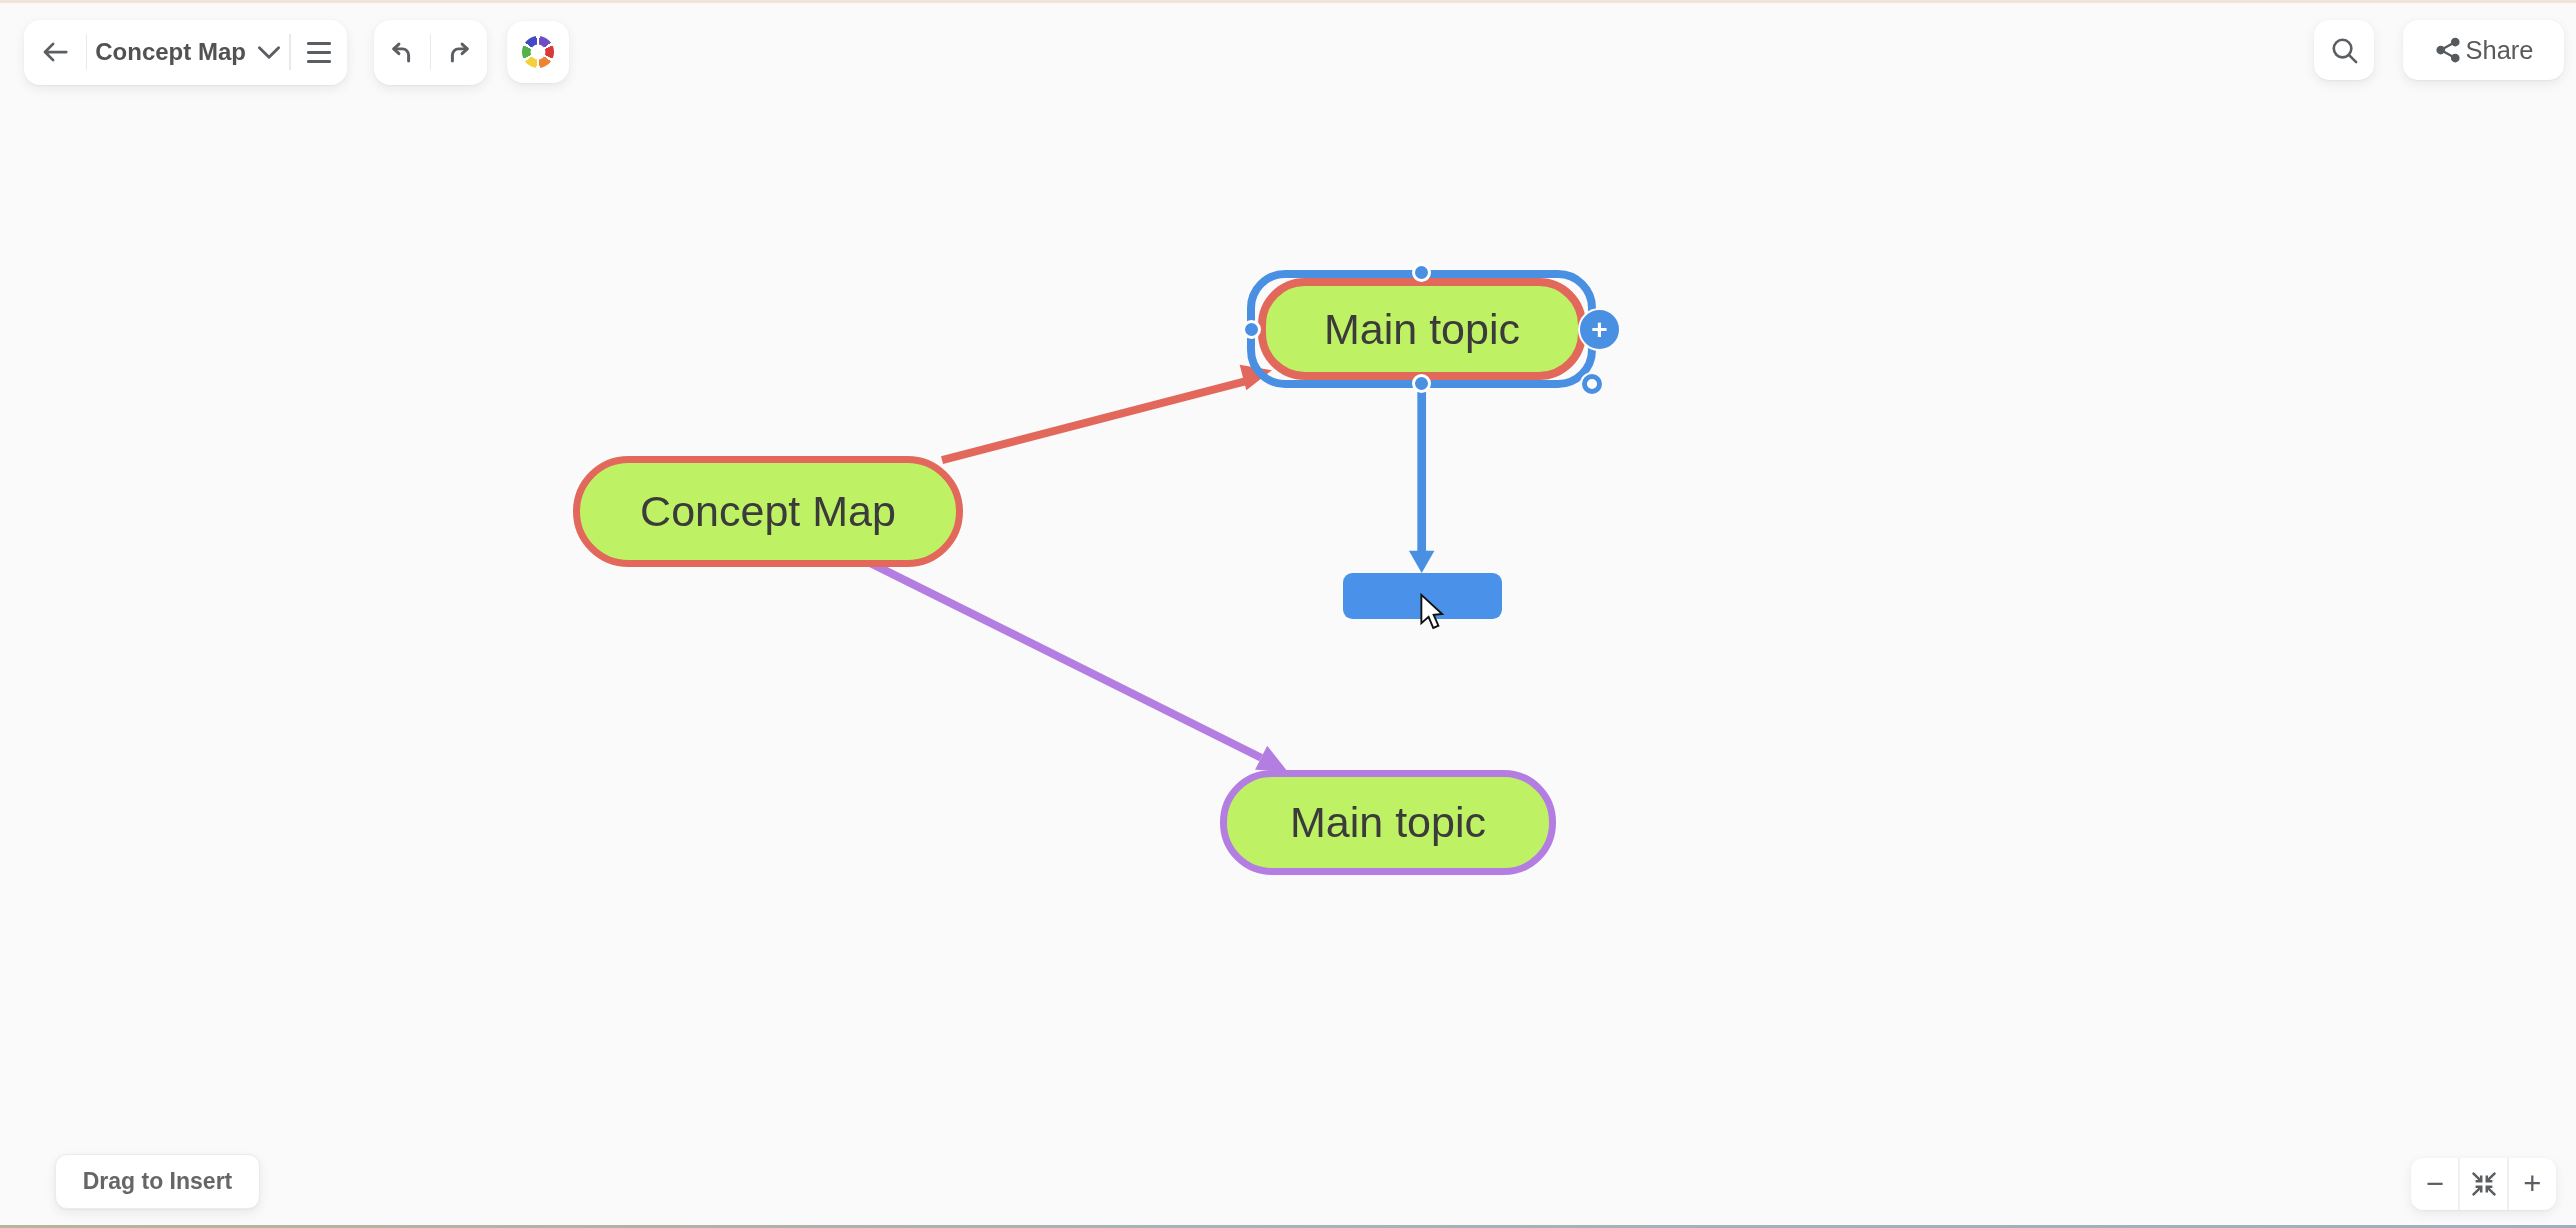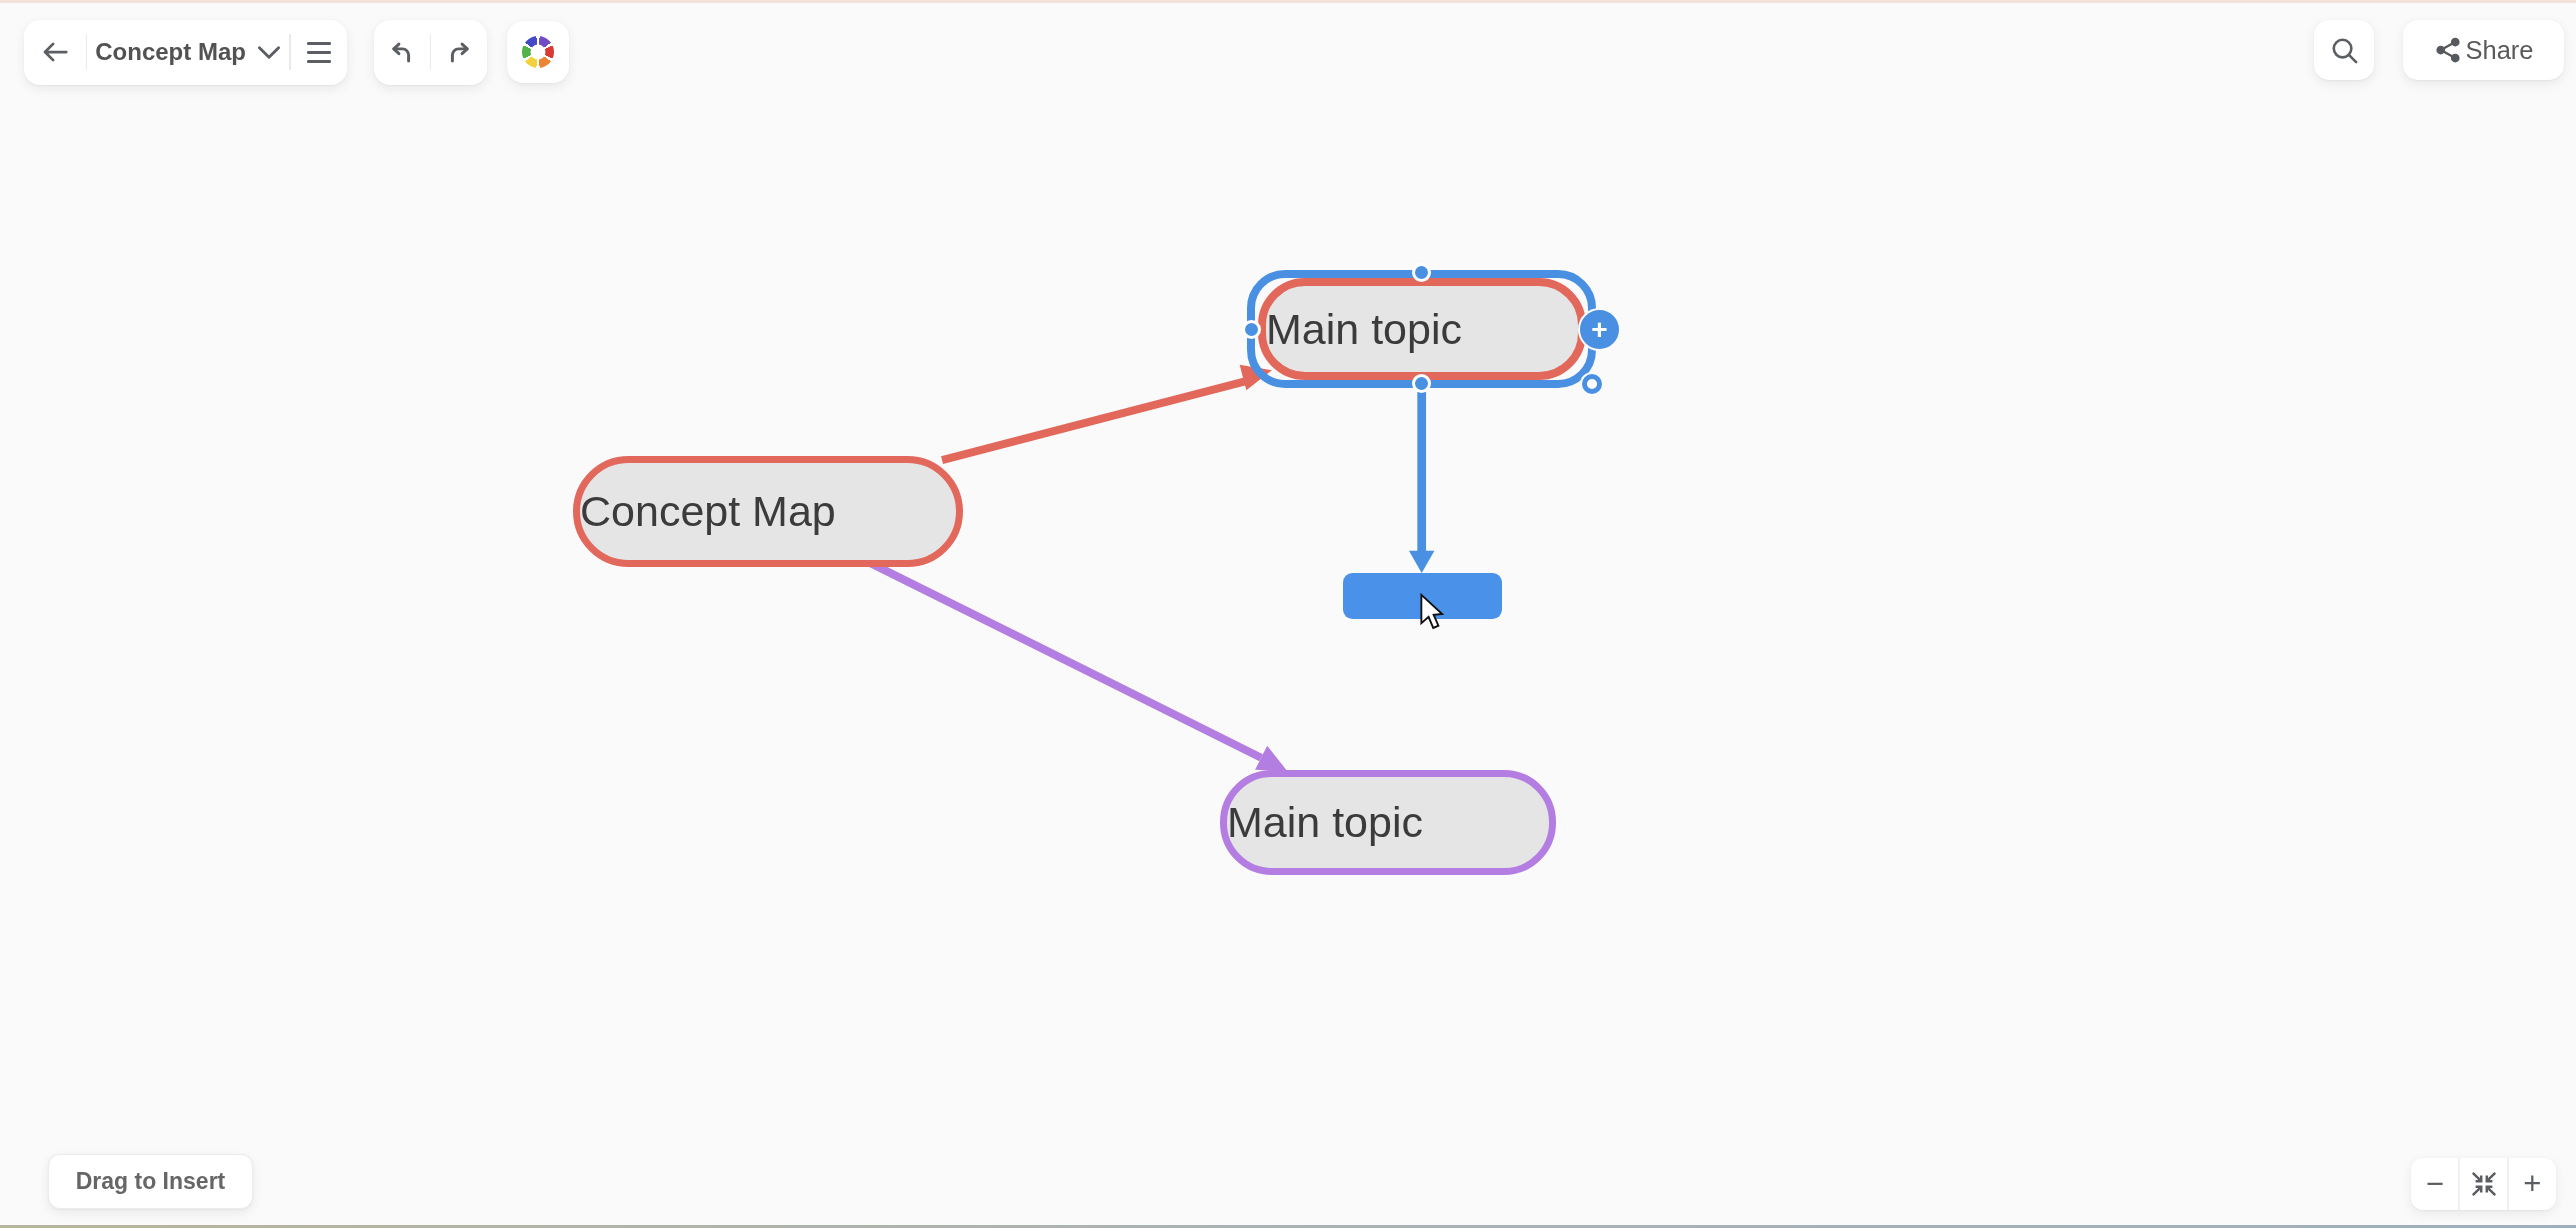--- a/index.html
+++ b/index.html
@@ -40,21 +40,21 @@
       #53b24a 246deg 294deg, #ffffff 294deg 306deg,
       #4449c8 306deg 354deg, #ffffff 354deg 360deg); }
   .logo-wheel::after { content:""; position:absolute; left:50%; top:50%; width:15px; height:15px;
       transform:translate(-50%,-50%); background:#ffffff; border-radius:50%; }
 
   #card-search { left:2314px; top:20px; width:60px; height:60px; justify-content:center; border-radius:15px; }
   #card-share { left:2403px; top:20px; width:161px; height:60px; justify-content:center; gap:2px; border-radius:15px; cursor:pointer; }
   #share-label { font-size:25.5px; font-weight:500; color:#5a5a5a; }
 
   
-  .node { position:absolute; background:#e5e5e5; display:flex; align-items:center; justify-content:flex-start;
+  .node { position:absolute; background:#bef264; display:flex; align-items:center; justify-content:center;
           font-size:43px; font-weight:500; color:#3b3b3b; cursor:pointer; }
   #node-root { left:573px; top:456px; width:390px; height:111px; border:7.4px solid #e2685c; border-radius:56px; }
   #node-selected { left:1258px; top:278px; width:328px; height:102px; border:8px solid #e2685c; border-radius:47px; }
   #node-purple { left:1220px; top:770px; width:336px; height:105px; border:7.4px solid #b47de2; border-radius:52px; }
   #node-new { position:absolute; left:1343px; top:573px; width:159px; height:46px; background:#4a92e9; border-radius:9.4px; cursor:pointer; }
 
   #selection-frame { position:absolute; left:1247px; top:270px; width:349px; height:118px;
       border:8.7px solid #4a90e2; border-radius:38px; pointer-events:none; }
 
   .handle-dot { position:absolute; width:19px; height:19px; border-radius:50%;
@@ -66,21 +66,21 @@
       background:#ffffff; border:5.4px solid #4a90e2; box-shadow:0 0 0 2px #fafafa; cursor:pointer; }
   #btn-add-child { position:absolute; left:1578px; top:308px; width:43px; height:43px; border-radius:50%;
       background:#4a90e2; border:2.7px solid #fafafa; color:#ffffff; font-size:28px; font-weight:700;
       display:flex; align-items:center; justify-content:center; cursor:pointer; }
 
   #connector-layer { position:absolute; left:0; top:0; width:2576px; height:1228px; }
 
   #cursor { position:absolute; left:1419px; top:593px; width:27px; height:39px; pointer-events:none; }
 
   
-  #drag-insert { left:48px; top:1154px; width:205px; height:55px; justify-content:center;
+  #drag-insert { left:55px; top:1154px; width:205px; height:55px; justify-content:center;
       border:0.7px solid #ececec; border-radius:12px; cursor:pointer; }
   #drag-insert span { font-size:23px; font-weight:700; color:#666666; }
 
   #zoom-pill { left:2411px; top:1158px; width:145px; height:52px; border-radius:12px; }
   .zoom-seg { flex:1; height:100%; display:flex; align-items:center; justify-content:center;
       color:#5b5e62; font-size:31px; font-weight:500; cursor:pointer; }
   .zoom-sep { width:1.3px; height:52px; background:#f0f0f0; }
 </style>
 </head>
 <body>

